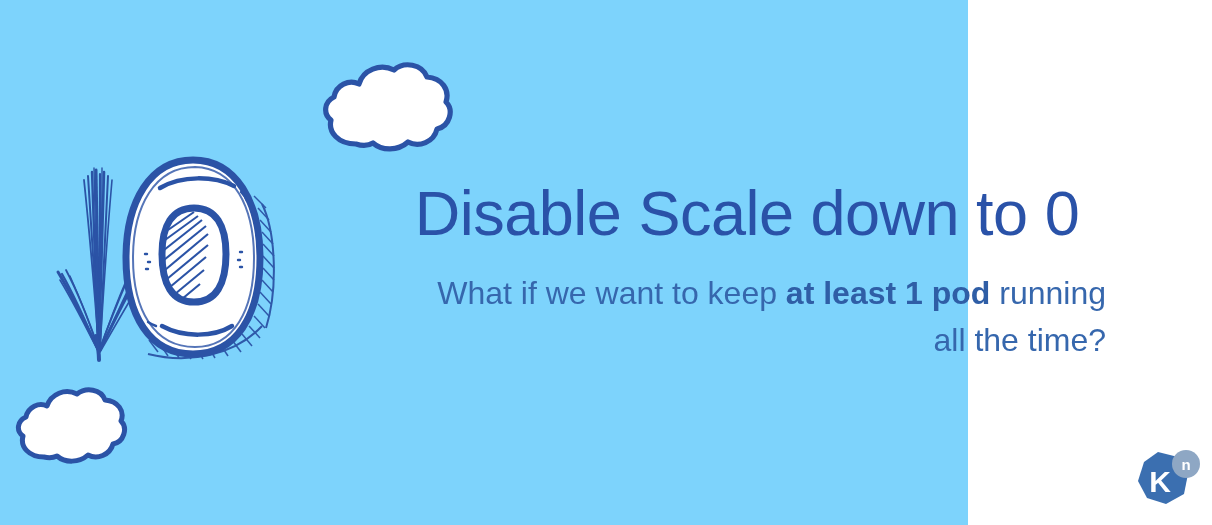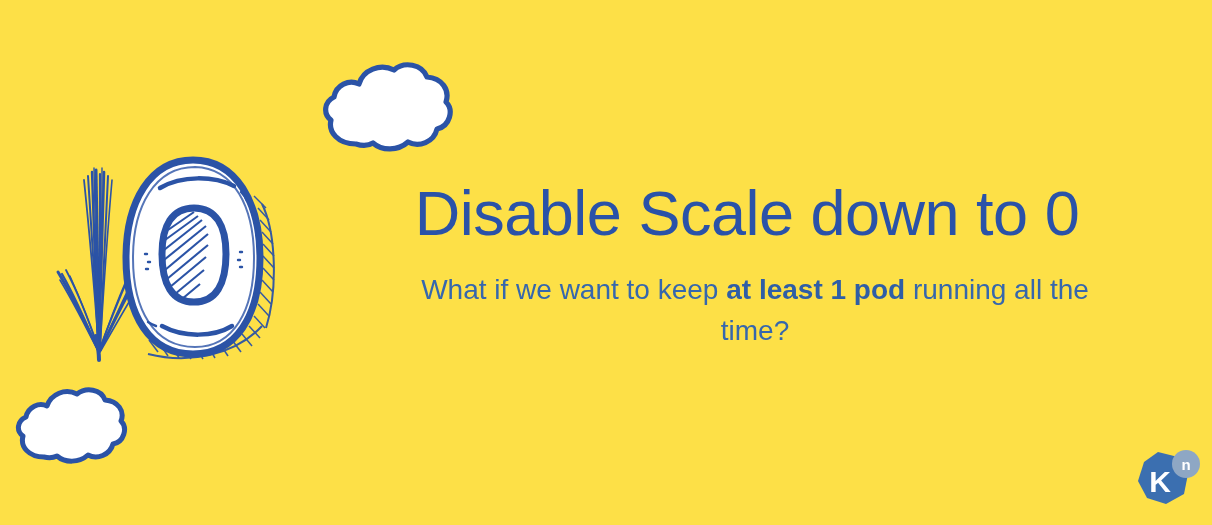--- a/index.html
+++ b/index.html
@@ -9,23 +9,23 @@
   }
   body {
     width: 1212px;
     height: 525px;
     overflow: hidden;
     font-family: "Liberation Sans", sans-serif;
     position: relative;
   }
   .slide {
     position: relative;
-    width: 1212px;
+    width: 968px;
     height: 525px;
-    background: #fde047;
+    background: #7dd3fc;
   }
 
   
   .cloud-top {
     position: absolute;
     left: 318px;
     top: 58px;
     width: 136px;
     height: 96px;
   }
@@ -58,25 +58,25 @@
     line-height: 1.05;
     font-weight: 400;
     color: #2a52a8;
     letter-spacing: -0.5px;
     text-align: center;
     margin: 0;
     white-space: nowrap;
   }
   .slide-subtitle {
     margin: 24px 0 0 16px;
-    font-size: 28px;
+    font-size: 32px;
     line-height: 1.45;
     font-weight: 400;
     color: #3667ad;
-    text-align: center;
+    text-align: right;
   }
   .slide-subtitle .em {
     font-weight: 700;
     color: #2f5ea6;
   }
 
   
   .logo {
     position: absolute;
     left: 1128px;

